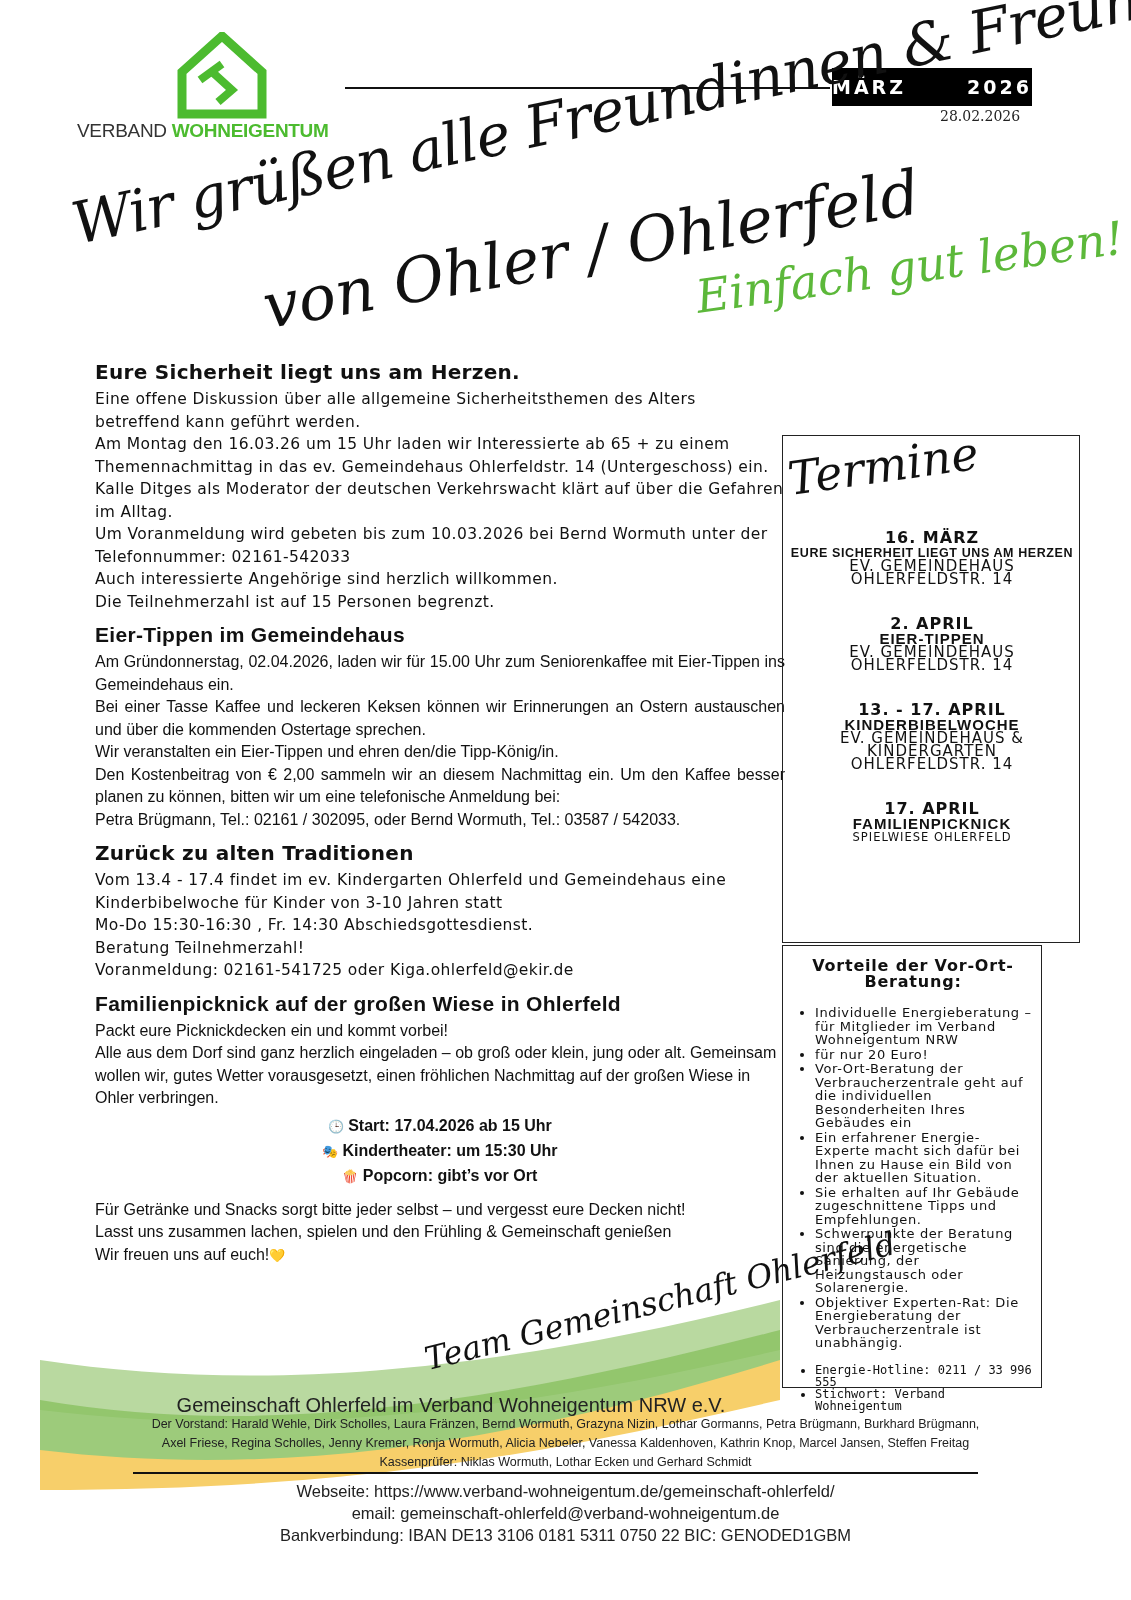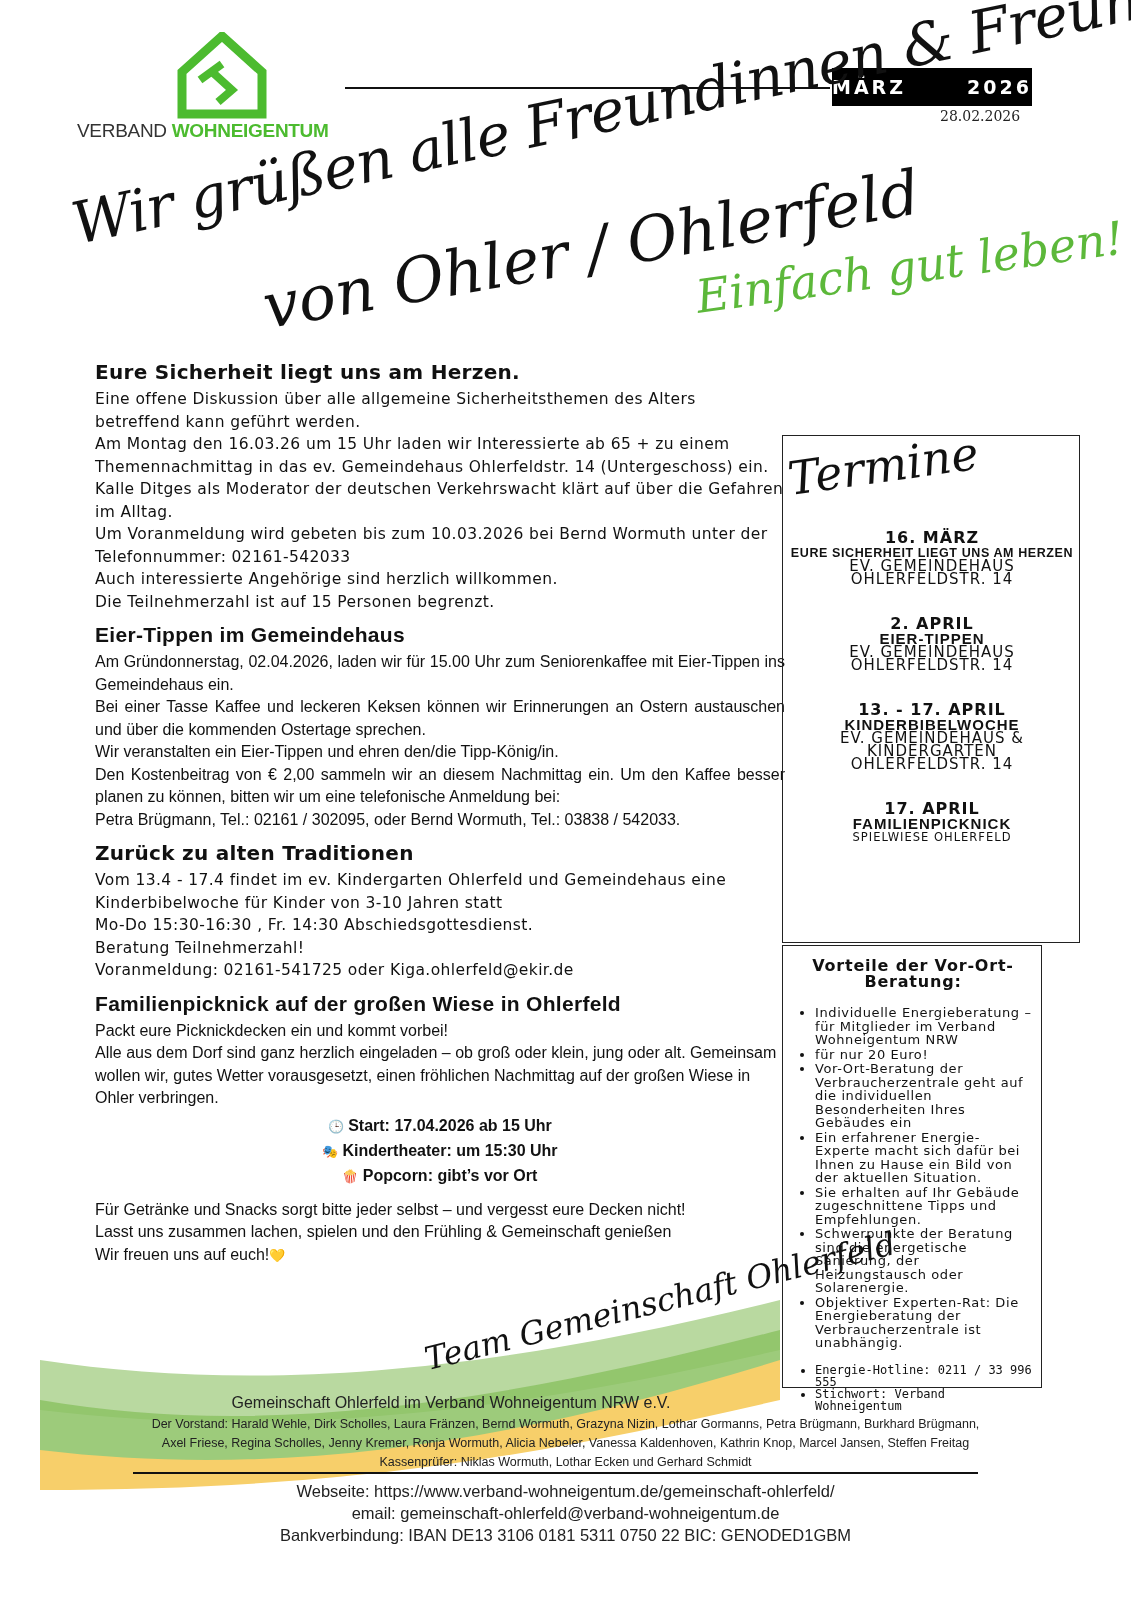--- a/index.html
+++ b/index.html
@@ -48,21 +48,21 @@
   .vorteile-title { font-family: "DejaVu Sans", sans-serif; font-weight: bold; font-size: 16px; line-height: 16px; text-align: center; letter-spacing: 0.8px; margin: 0 0 16px 0; }
   .vorteile-list { margin: 0; padding-left: 22px; font-family: "DejaVu Sans", sans-serif; font-size: 13px; line-height: 13.5px; letter-spacing: 0.6px; }
   .vorteile-list li { margin-bottom: 1px; }
   .hotline-list { margin: 14px 0 0 0; padding-left: 22px; font-family: "DejaVu Sans Mono", monospace; font-size: 12px; line-height: 12px; }
 
   
   .waves { left: 40px; top: 1290px; width: 740px; height: 200px; }
   .signature { left: 430px; top: 1340px; font-size: 32px; transform: rotate(-14deg); transform-origin: left bottom; }
 
   
-  .org-line { left: 0; top: 1394px; width: 902px; text-align: center; font-family: "Liberation Sans", sans-serif; font-size: 16px; color: #222; }
+  .org-line { left: 0; top: 1394px; width: 902px; text-align: center; font-family: "Liberation Sans", sans-serif; font-size: 20px; color: #222; }
   .board { left: 0; top: 1415px; width: 1131px; text-align: center; font-family: "Liberation Sans", sans-serif; font-size: 12.5px; line-height: 19px; color: #222; }
   .footer-rule { left: 133px; top: 1472px; width: 845px; height: 2px; background: #111; }
   .contact { left: 0; top: 1480px; width: 1131px; text-align: center; font-family: "Liberation Sans", sans-serif; font-size: 16.5px; line-height: 22px; color: #222; }
 </style>
 </head>
 <body>
 
 <div class="abs logo">
   <svg width="280" height="90" viewBox="0 0 280 90" style="position:absolute;left:0;top:0">
     <path d="M150 4 L110 40 L110 82 L190 82 L190 40 Z" fill="none" stroke="#4cbb2f" stroke-width="9" stroke-linejoin="miter"></path>
@@ -96,21 +96,21 @@
     <p class="body-a">Auch interessierte Angehörige sind herzlich willkommen.</p>
     <p class="body-a">Die Teilnehmerzahl ist auf 15 Personen begrenzt.</p>
   </div>
 
   <div class="section">
     <h2 class="h2" style="font-family:'Liberation Sans',sans-serif;font-size:21px">Eier-Tippen im Gemeindehaus</h2>
     <p class="body-b justify">Am Gründonnerstag, 02.04.2026, laden wir für 15.00 Uhr zum Seniorenkaffee mit Eier-Tippen ins Gemeindehaus ein.</p>
     <p class="body-b justify">Bei einer Tasse Kaffee und leckeren Keksen können wir Erinnerungen an Ostern austauschen und über die kommenden Ostertage sprechen.</p>
     <p class="body-b">Wir veranstalten ein Eier-Tippen und ehren den/die Tipp-König/in.</p>
     <p class="body-b justify">Den Kostenbeitrag von € 2,00 sammeln wir an diesem Nachmittag ein. Um den Kaffee besser planen zu können, bitten wir um eine telefonische Anmeldung bei:</p>
-    <p class="body-b">Petra Brügmann, Tel.: 02161 / 302095, oder Bernd Wormuth, Tel.: 03838 / 542033.</p>
+    <p class="body-b">Petra Brügmann, Tel.: 02161 / 302095, oder Bernd Wormuth, Tel.: 03587 / 542033.</p>
   </div>
 
   <div class="section">
     <h2 class="h2">Zurück zu alten Traditionen</h2>
     <p class="body-a">Vom 13.4 - 17.4 findet im ev. Kindergarten Ohlerfeld und Gemeindehaus eine Kinderbibelwoche für Kinder von 3-10 Jahren statt</p>
     <p class="body-a">Mo-Do 15:30-16:30 , Fr. 14:30 Abschiedsgottesdienst.</p>
     <p class="body-a">Beratung Teilnehmerzahl!</p>
     <p class="body-a">Voranmeldung: 02161-541725 oder Kiga.ohlerfeld@ekir.de</p>
   </div>
 

